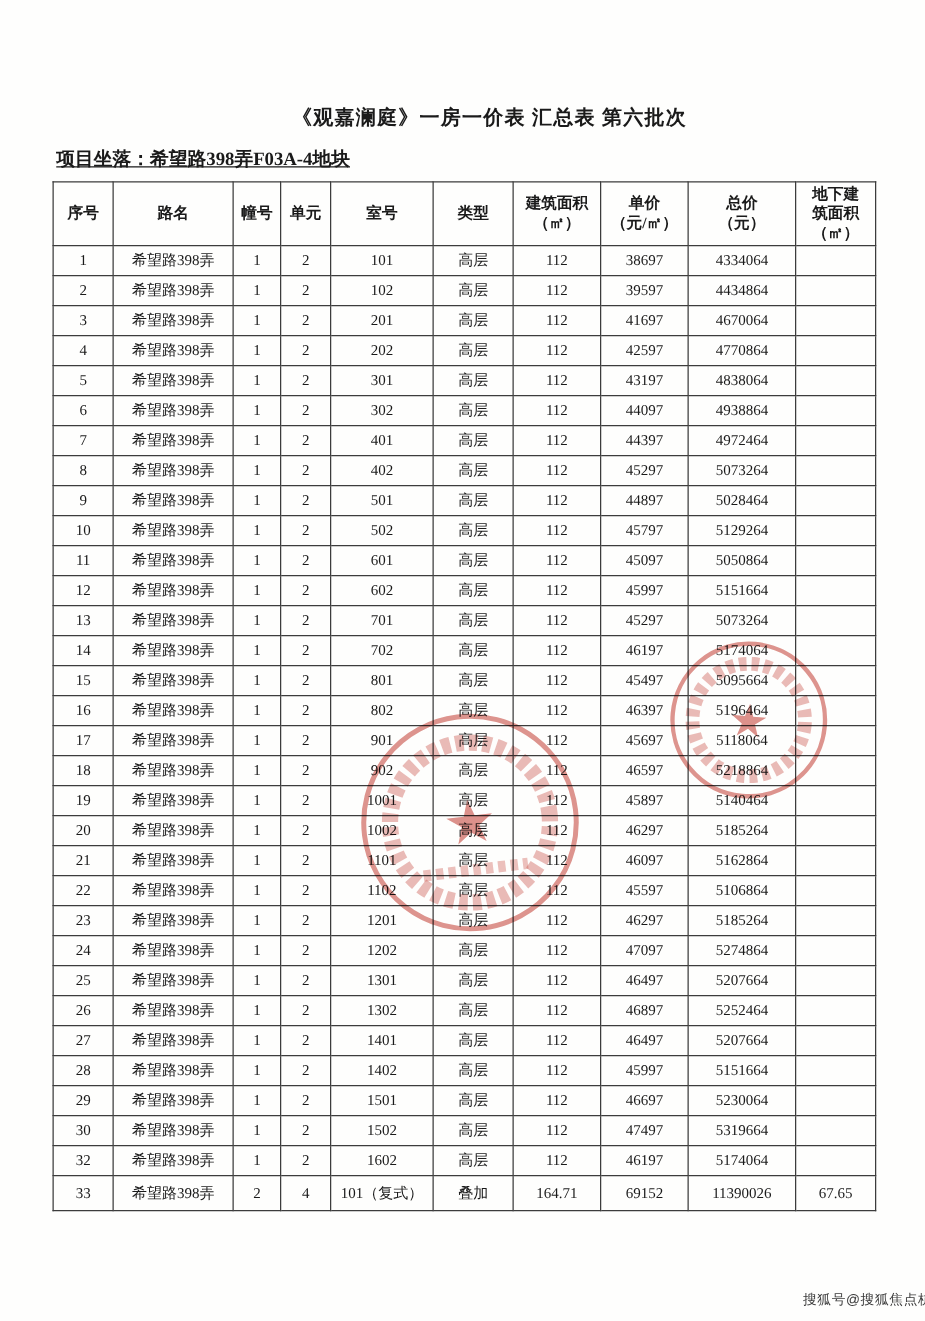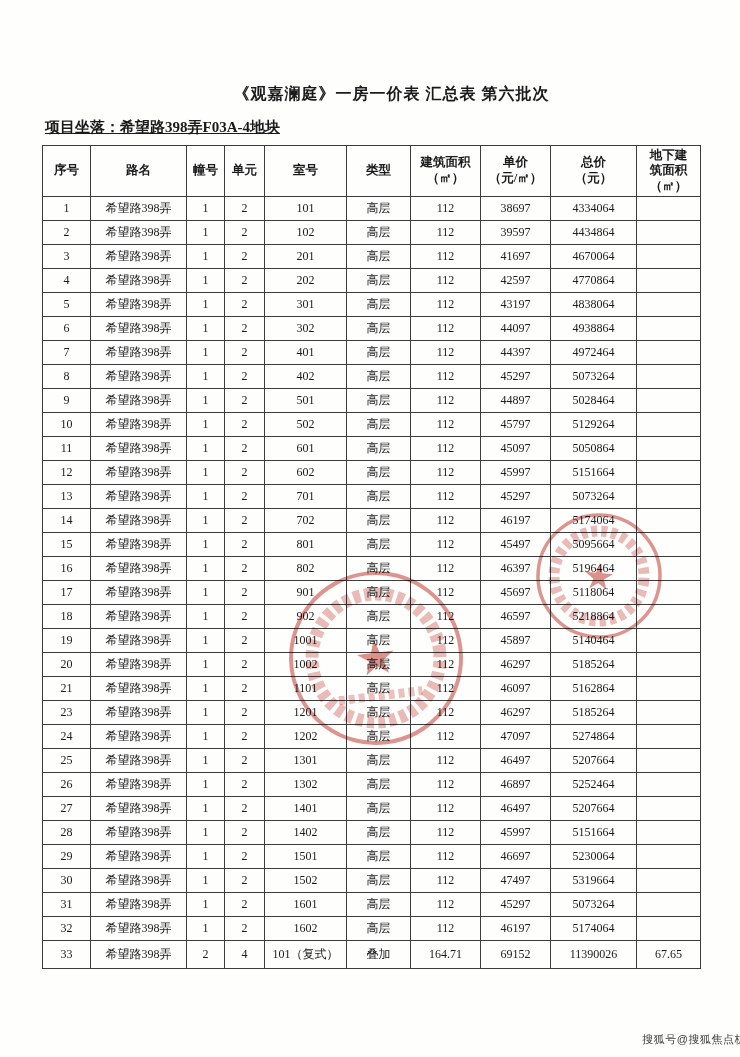--- a/index.html
+++ b/index.html
@@ -337,20 +337,32 @@
           <td>1</td>
           <td>2</td>
           <td>1101</td>
           <td>高层</td>
           <td>112</td>
           <td>46097</td>
           <td>5162864</td>
           <td></td>
         </tr>
         <tr>
+          <td>22</td>
+          <td>希望路398弄</td>
+          <td>1</td>
+          <td>2</td>
+          <td>1102</td>
+          <td>高层</td>
+          <td>112</td>
+          <td>45597</td>
+          <td>5106864</td>
+          <td></td>
+        </tr>
+        <tr>
           <td>23</td>
           <td>希望路398弄</td>
           <td>1</td>
           <td>2</td>
           <td>1201</td>
           <td>高层</td>
           <td>112</td>
           <td>46297</td>
           <td>5185264</td>
           <td></td>
@@ -430,32 +442,20 @@
         <tr>
           <td>30</td>
           <td>希望路398弄</td>
           <td>1</td>
           <td>2</td>
           <td>1502</td>
           <td>高层</td>
           <td>112</td>
           <td>47497</td>
           <td>5319664</td>
-          <td></td>
-        </tr>
-        <tr>
-          <td>31</td>
-          <td>希望路398弄</td>
-          <td>1</td>
-          <td>2</td>
-          <td>1601</td>
-          <td>高层</td>
-          <td>112</td>
-          <td>45297</td>
-          <td>5073264</td>
           <td></td>
         </tr>
         <tr>
           <td>32</td>
           <td>希望路398弄</td>
           <td>1</td>
           <td>2</td>
           <td>1602</td>
           <td>高层</td>
           <td>112</td>

